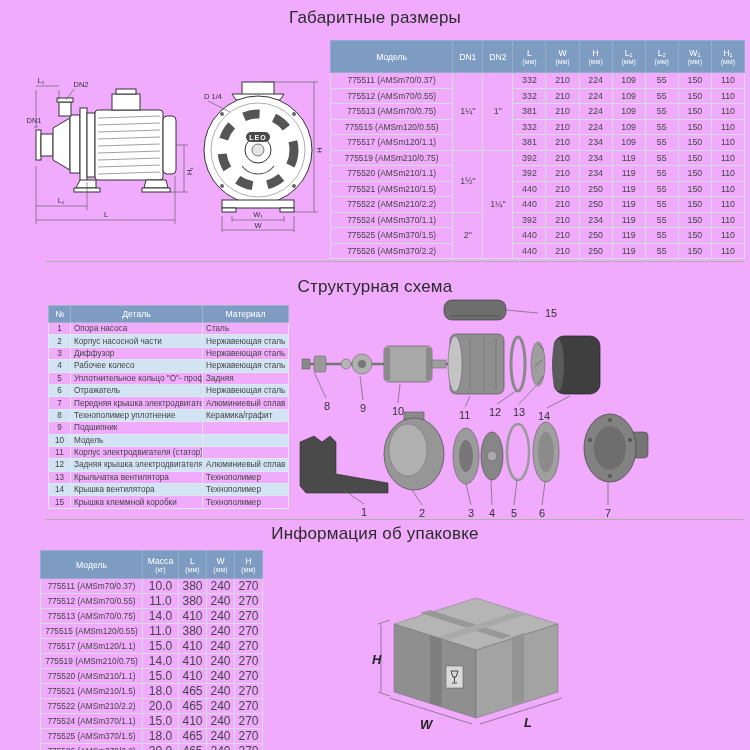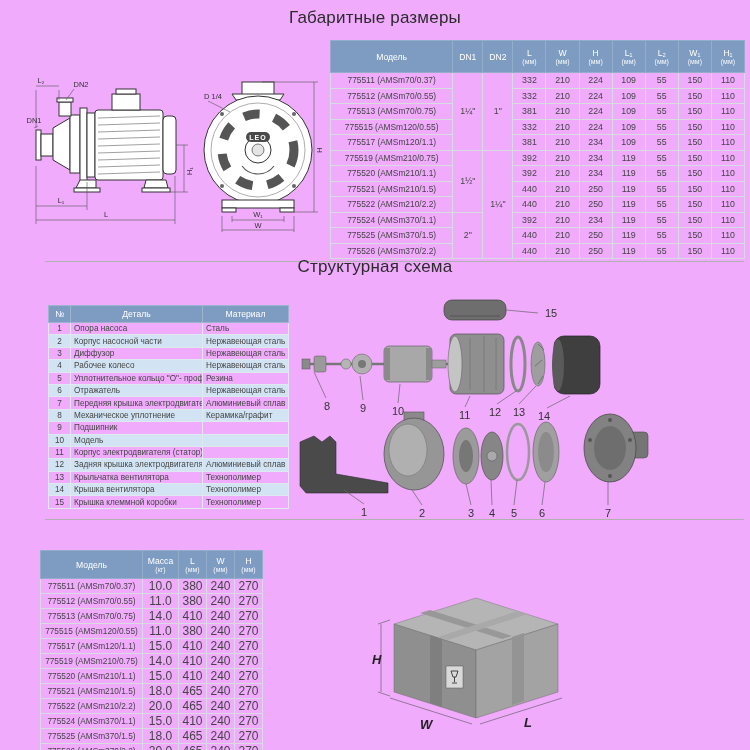--- a/index.html
+++ b/index.html
@@ -1,20 +1,20 @@
 <!DOCTYPE html>
 <html><head>
 <meta charset="utf-8">
 <style>
   * { margin:0; padding:0; box-sizing:border-box; }
   html,body { width:750px; height:750px; background:#fff; font-family:"Liberation Sans", sans-serif; }
   .page { position:relative; width:750px; height:750px; background:#f0abfc; overflow:hidden; }
   .sec-title { position:absolute; left:0; width:750px; text-align:center; font-size:17px; font-weight:500; color:#2b2b2b; letter-spacing:.2px; }
   #title-dim { top:8px; }
-  #title-struct { top:257px; }
+  #title-struct { top:277px; }
   #title-pack { top:524px; }
   .divider { position:absolute; left:45px; right:6px; border-top:1.5px solid #b0b0b0; }
   #div1 { top:261px; }
   #div2 { top:519px; }
 
   table { border-collapse:collapse; table-layout:fixed; }
   th { background:#7e9cc2; color:#fff; font-weight:normal; }
   td { color:#444; text-align:center; overflow:hidden; white-space:nowrap; }
   .unit { font-size:7px; line-height:7px; opacity:.92; }
 
@@ -366,35 +366,35 @@
           <td>Нержавеющая сталь</td>
         </tr>
         <tr>
           <td class="num">4</td>
           <td>Рабочее колесо</td>
           <td>Нержавеющая сталь</td>
         </tr>
         <tr>
           <td class="num">5</td>
           <td>Уплотнительное кольцо "О"- профиля</td>
-          <td>Резина</td>
+          <td>Задняя</td>
         </tr>
         <tr>
           <td class="num">6</td>
           <td>Отражатель</td>
           <td>Нержавеющая сталь</td>
         </tr>
         <tr>
           <td class="num">7</td>
           <td>Передняя крышка электродвигателя</td>
           <td>Алюминиевый сплав</td>
         </tr>
         <tr>
           <td class="num">8</td>
-          <td>Механическое уплотнение</td>
+          <td>Технополимер уплотнение</td>
           <td>Керамика/графит</td>
         </tr>
         <tr>
           <td class="num">9</td>
           <td>Подшипник</td>
           <td></td>
         </tr>
         <tr>
           <td class="num">10</td>
           <td>Модель</td>
@@ -532,20 +532,21 @@
       <text class="callout" x="176" y="227">3</text>
       <text class="callout" x="197" y="227">4</text>
       <text class="callout" x="219" y="227">5</text>
       <text class="callout" x="247" y="227">6</text>
       <text class="callout" x="313" y="227">7</text>
     </svg>
   </div>
 
   <div class="divider" id="div2"></div>
 
+  <h1 class="sec-title" id="title-pack">Информация об упаковке</h1>
 
   <table id="pack-table">
     <colgroup>
         <col style="width:102px">
         <col style="width:36px">
         <col style="width:28px">
         <col style="width:28px">
         <col style="width:28px">
       </colgroup>
     <thead>

